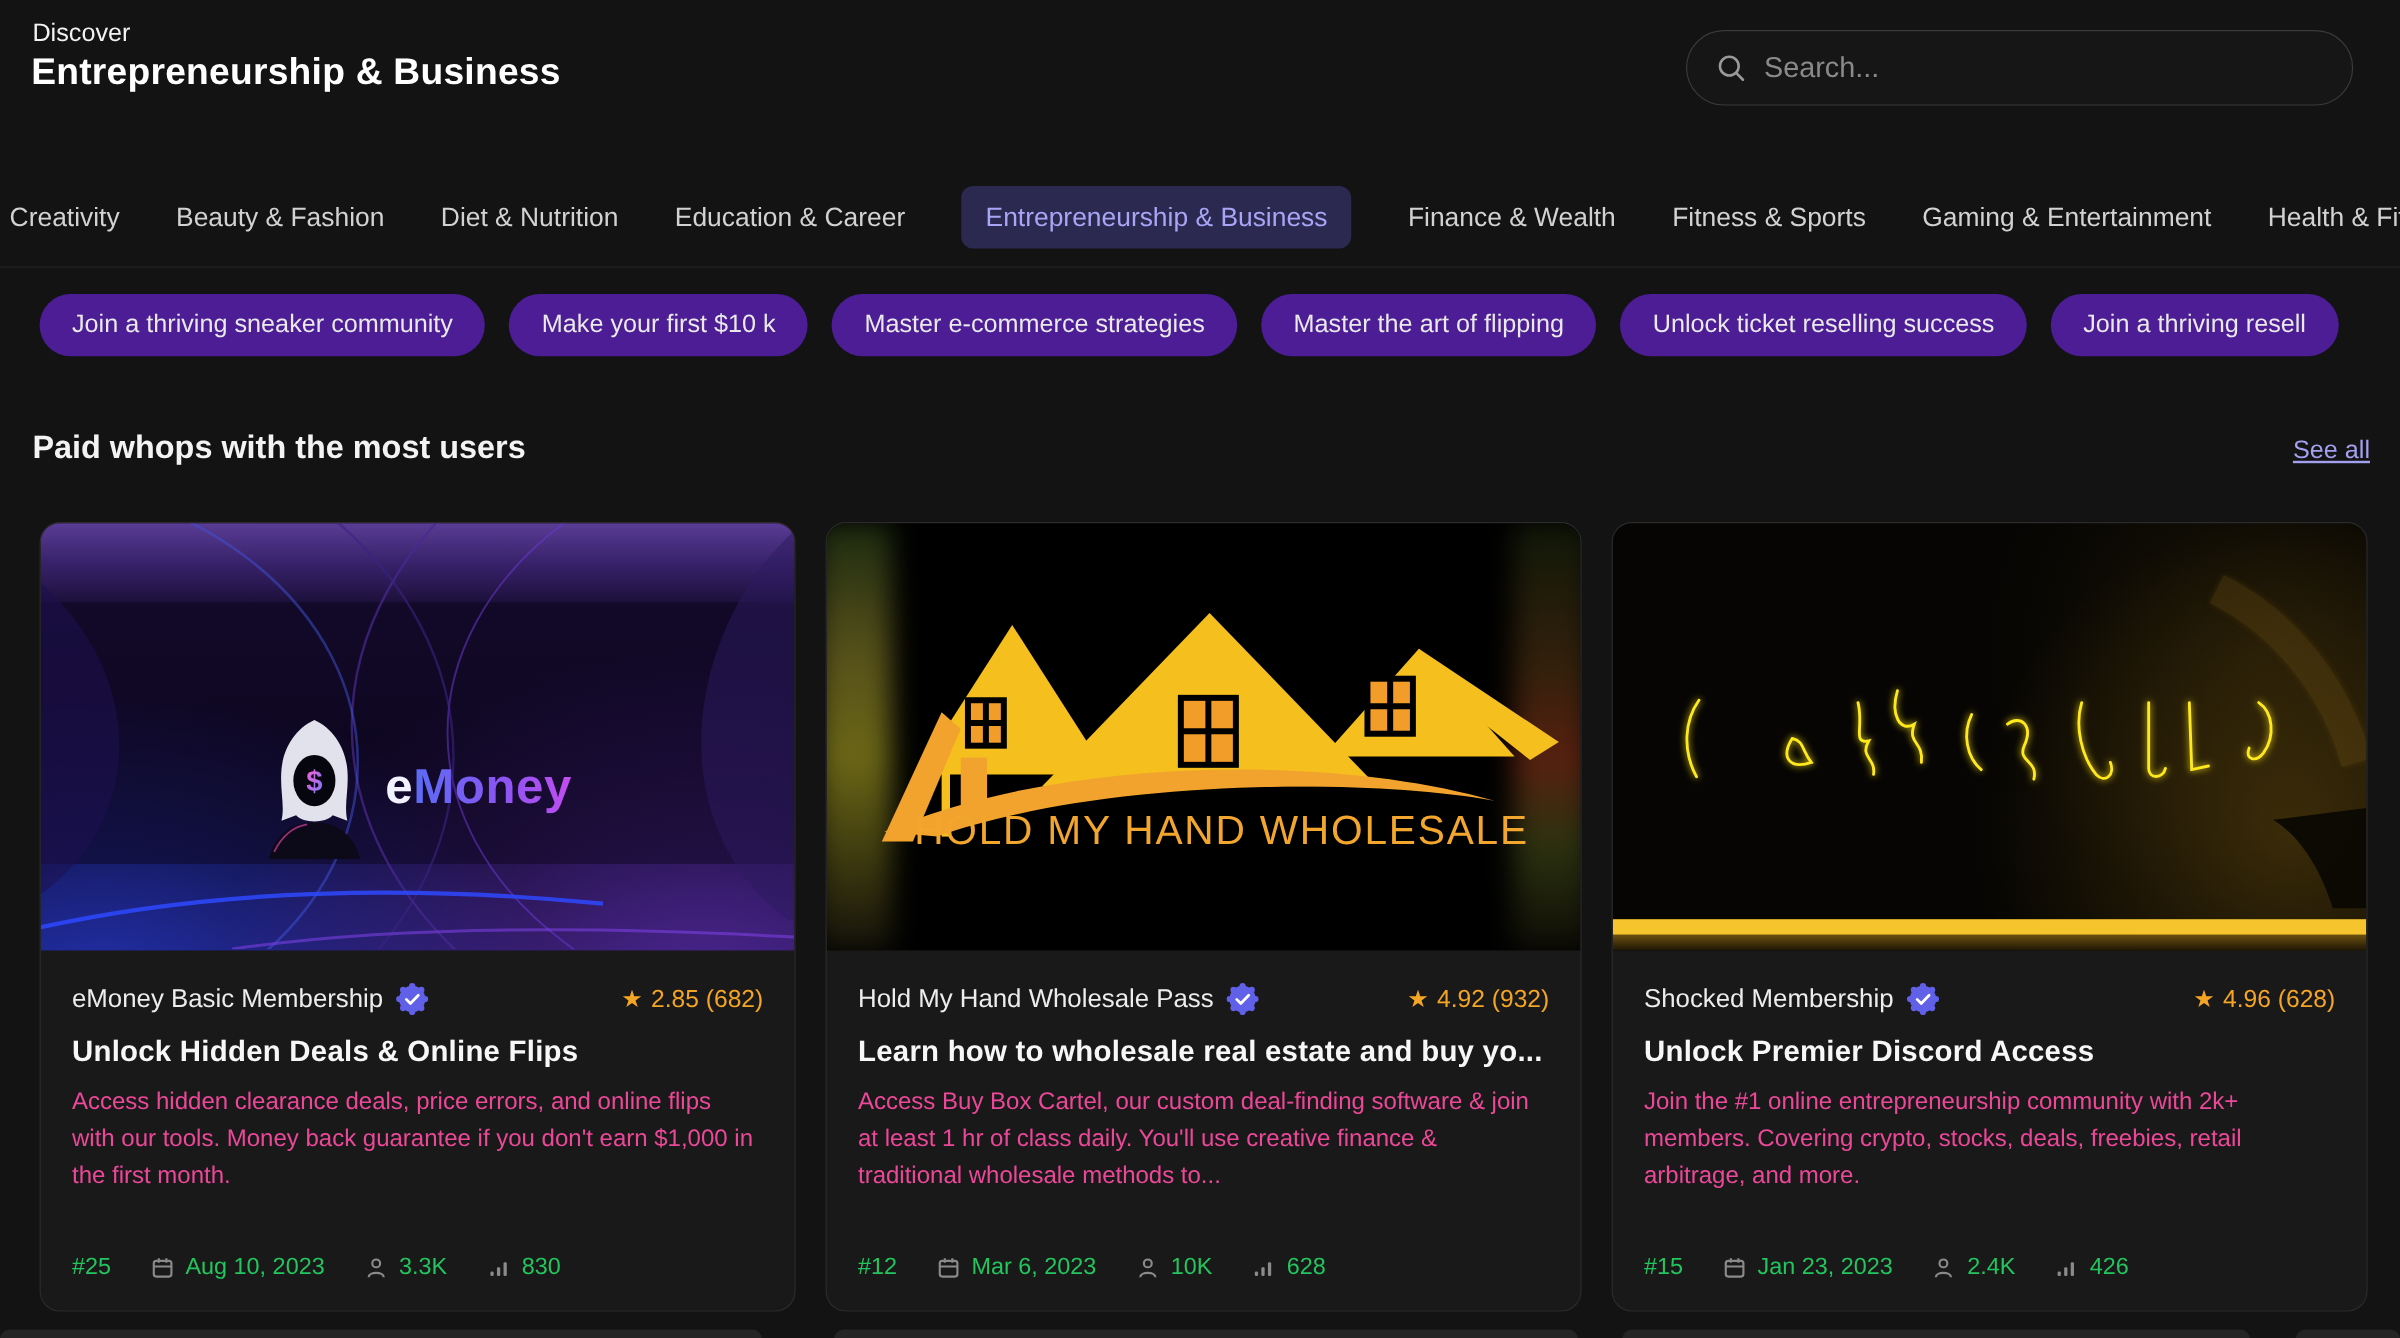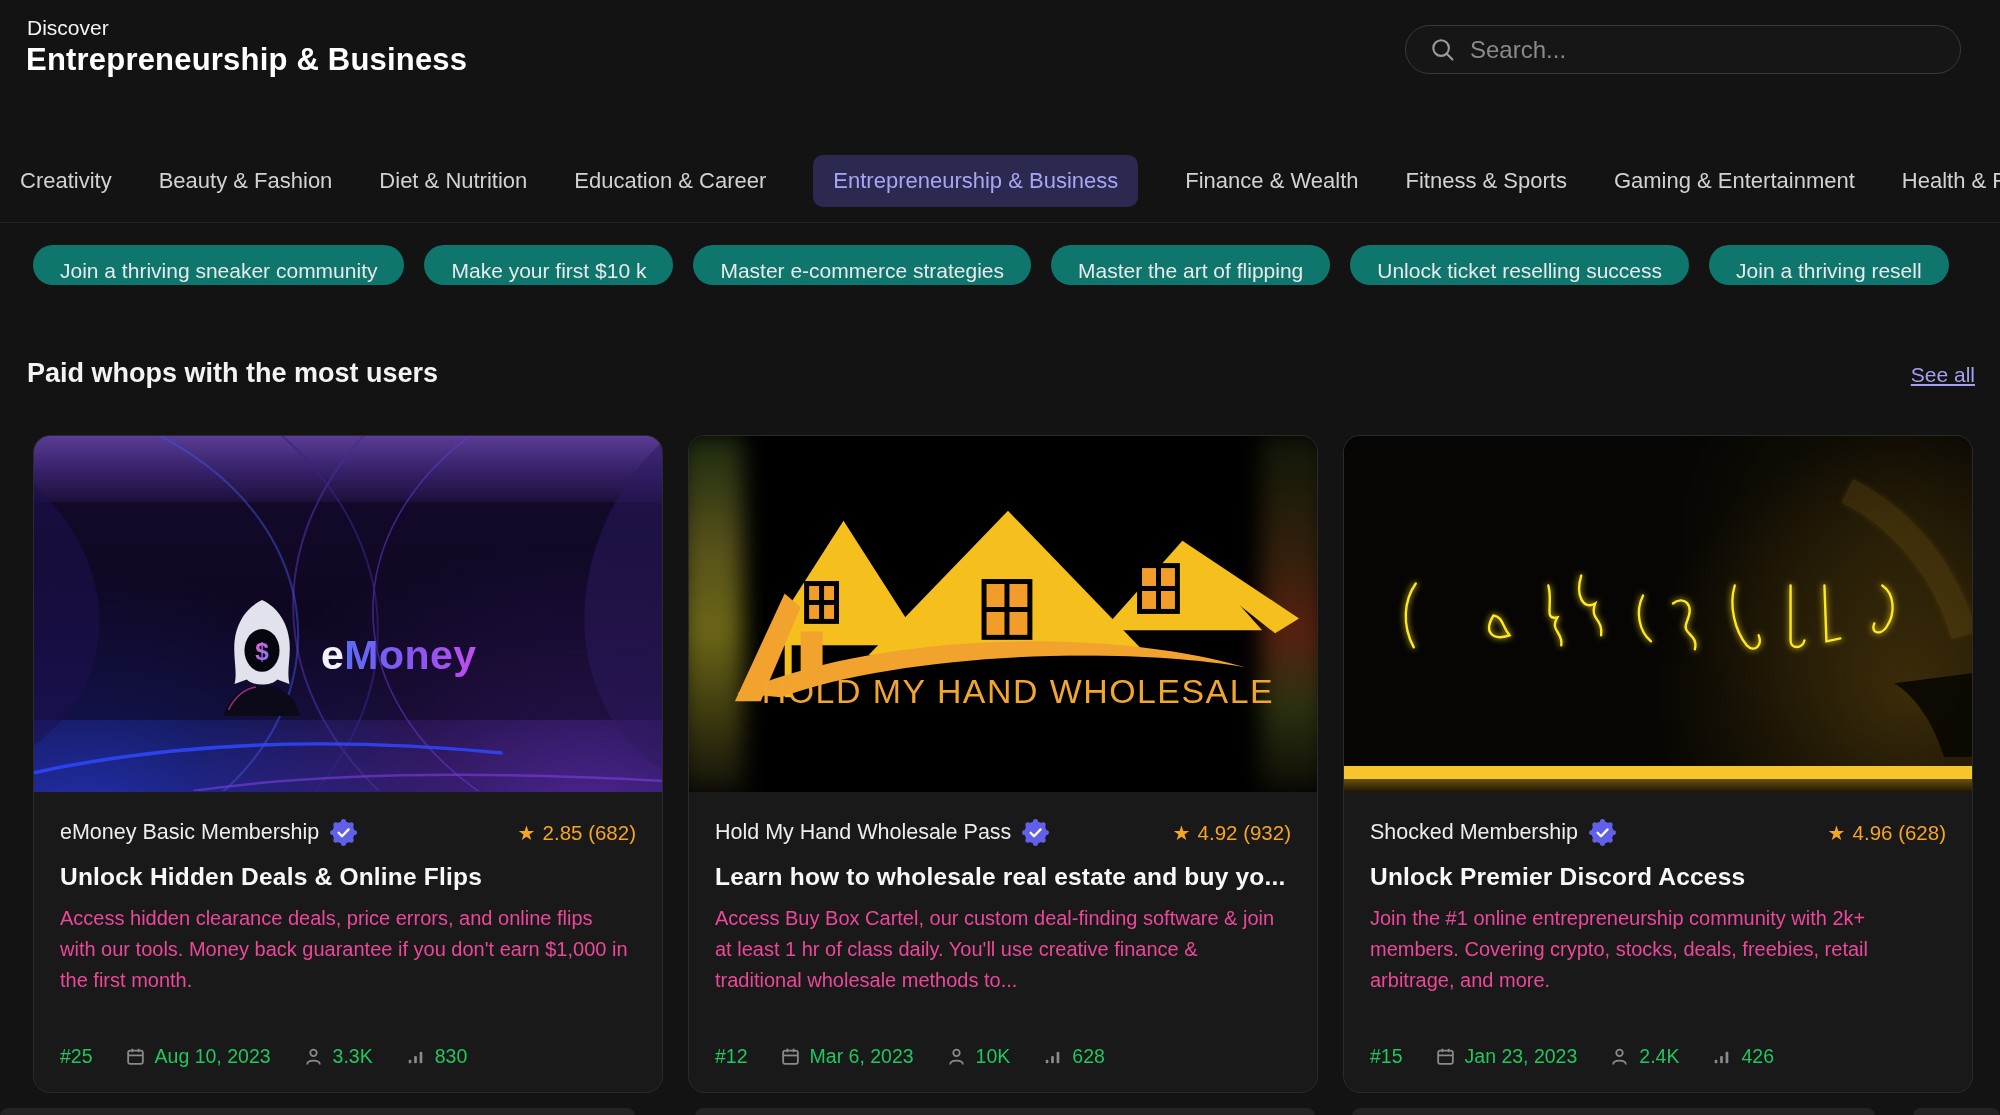--- a/index.html
+++ b/index.html
@@ -6,50 +6,50 @@
   html,body { width:2000px; height:1115px; }
   body {
     position:relative; overflow:hidden;
     background:#131313; color:#fff;
     font-family:"Liberation Sans", sans-serif;
   }
   
   .eyebrow { position:absolute; left:27px; top:16px; font-size:21px; color:#f2f2f2; }
   .page-title { position:absolute; left:26px; top:42px; font-size:31px; font-weight:bold; color:#fff; letter-spacing:.2px; }
   .search-box {
-    position:absolute; left:1405px; top:25px; width:556px; height:49px;
+    position:absolute; left:1405px; top:25px; width:556px; height:63px;
     border:1px solid #3a3a3a; border-radius:33px;
     display:flex; align-items:center; gap:14px; padding:0 24px;
     background:rgba(255,255,255,.015);
   }
   .search-box svg { flex:0 0 auto; }
   .search-input {
     flex:1; background:transparent; border:none; outline:none;
     font-family:"Liberation Sans", sans-serif; font-size:24px; color:#ddd;
   }
   .search-input::placeholder { color:#8a8a8a; }
   
   .tabs {
     position:absolute; left:0; top:140px; width:2000px; height:83px;
-    display:flex; align-items:center; gap:47px; padding-left:20px;
+    display:flex; align-items:center; gap:47px; padding-left:8px;
     border-bottom:1px solid #242424; white-space:nowrap; overflow:hidden;
   }
   .tab { font-size:22px; color:#d2d2d2; cursor:pointer; flex:0 0 auto; }
   .tab.active {
     background:#2b2950; color:#a9a5f6; font-weight:500;
     padding:13px 20px; border-radius:10px;
   }
   
   .pills {
     position:absolute; left:0; top:245px; width:2000px; height:52px;
     display:flex; gap:20px; padding-left:33px; white-space:nowrap; overflow:hidden;
   }
   .pill {
-    flex:0 0 auto; height:40px; line-height:52px; padding:0 27px;
-    background:#0f766e; border-radius:26px; font-size:21px; color:#e9e9e9; cursor:pointer;
+    flex:0 0 auto; height:52px; line-height:52px; padding:0 27px;
+    background:#4c1d95; border-radius:26px; font-size:21px; color:#e9e9e9; cursor:pointer;
   }
   
   .section-head {
     position:absolute; left:27px; top:358px; width:1948px;
     display:flex; justify-content:space-between; align-items:baseline;
   }
   .section-title { font-size:27px; font-weight:600; color:#f3f3f3; }
   .see-all { font-size:21px; color:#a4a0f0; cursor:pointer;text-decoration:underline; }
   
   .card {

